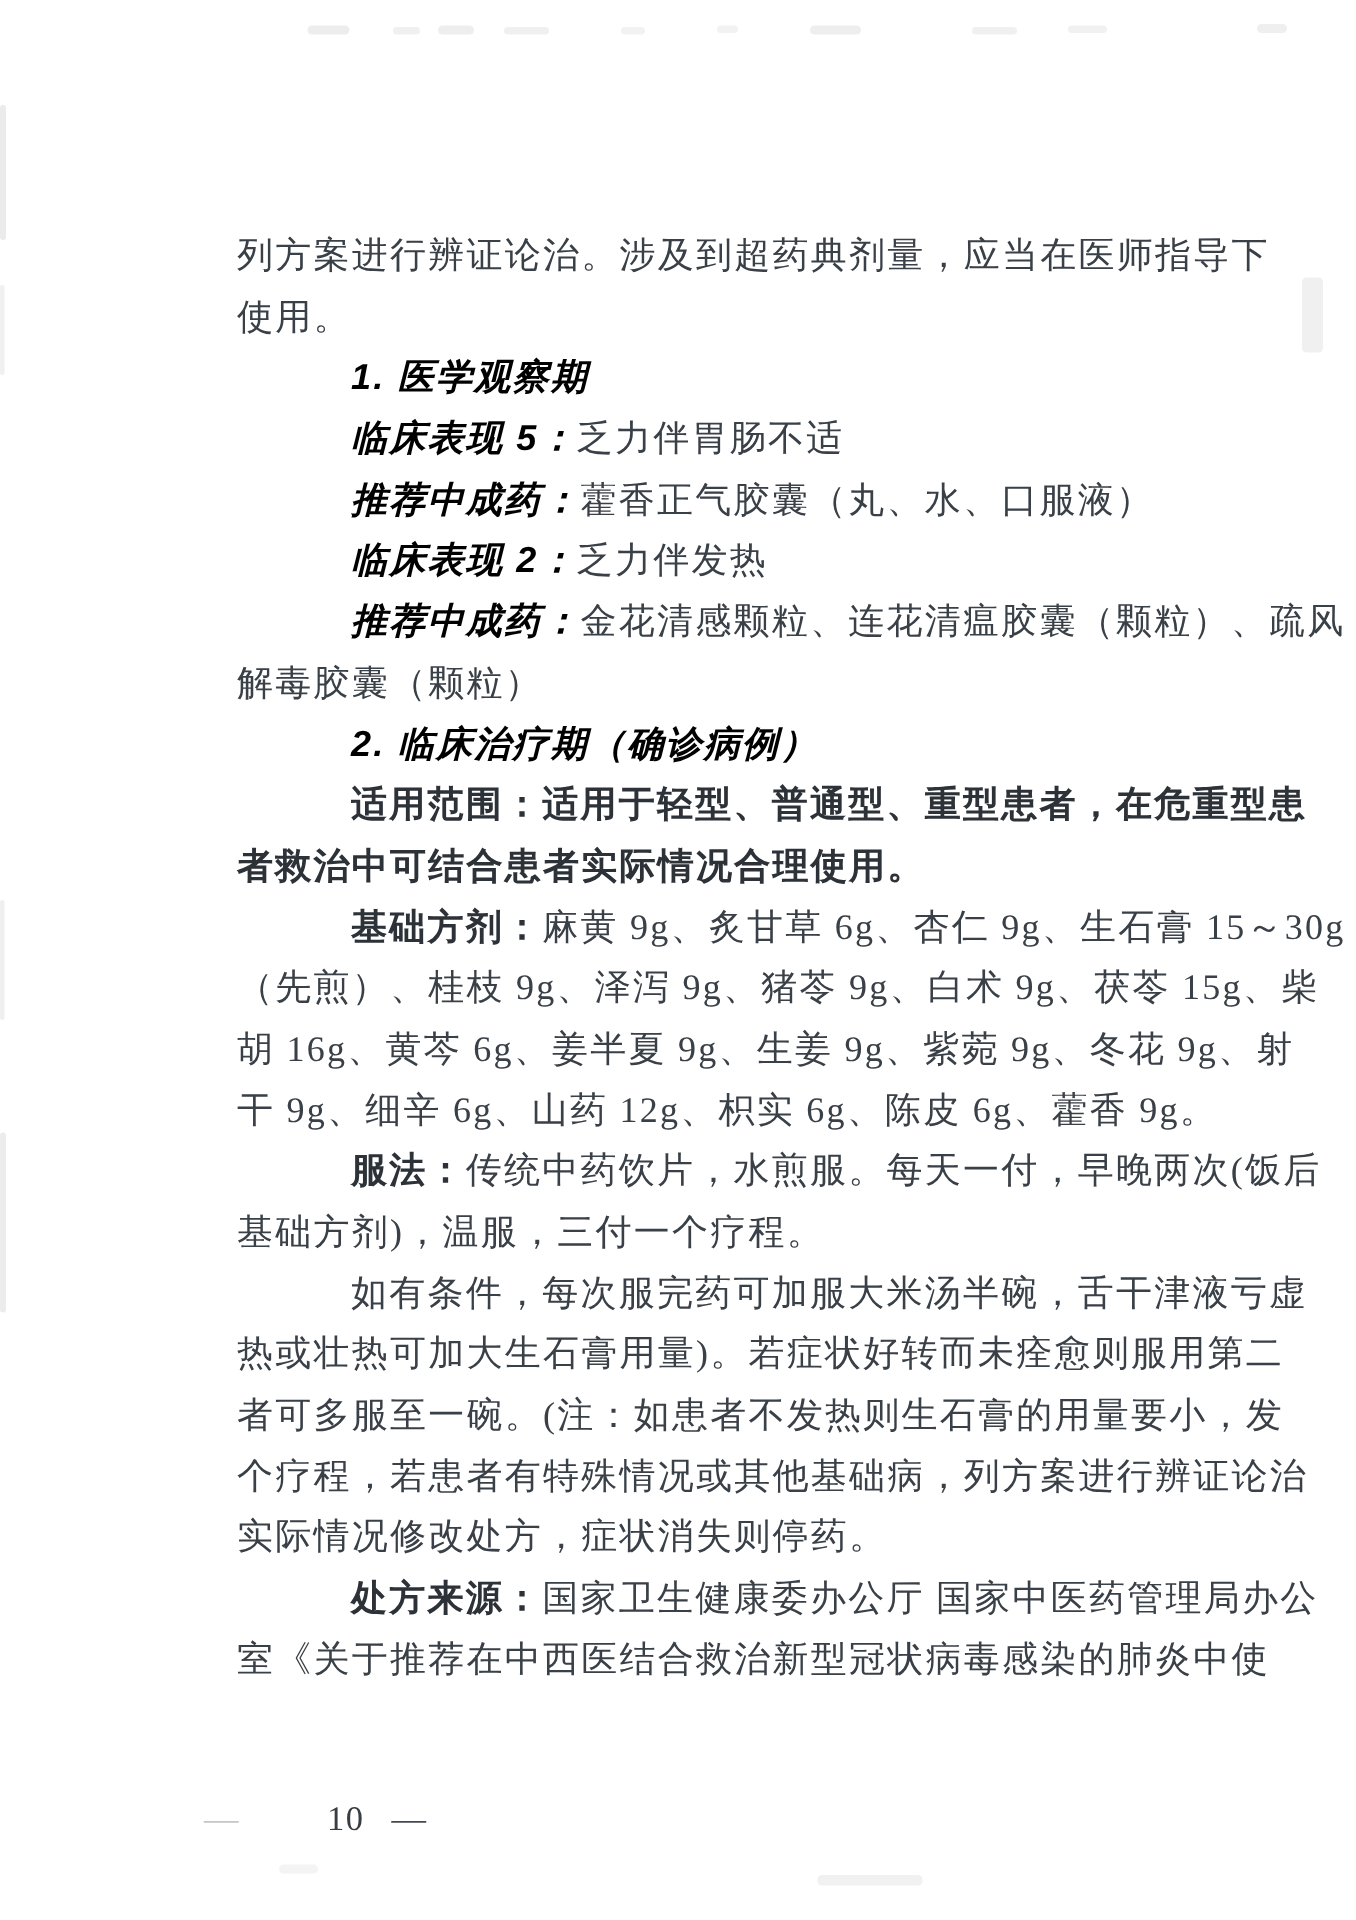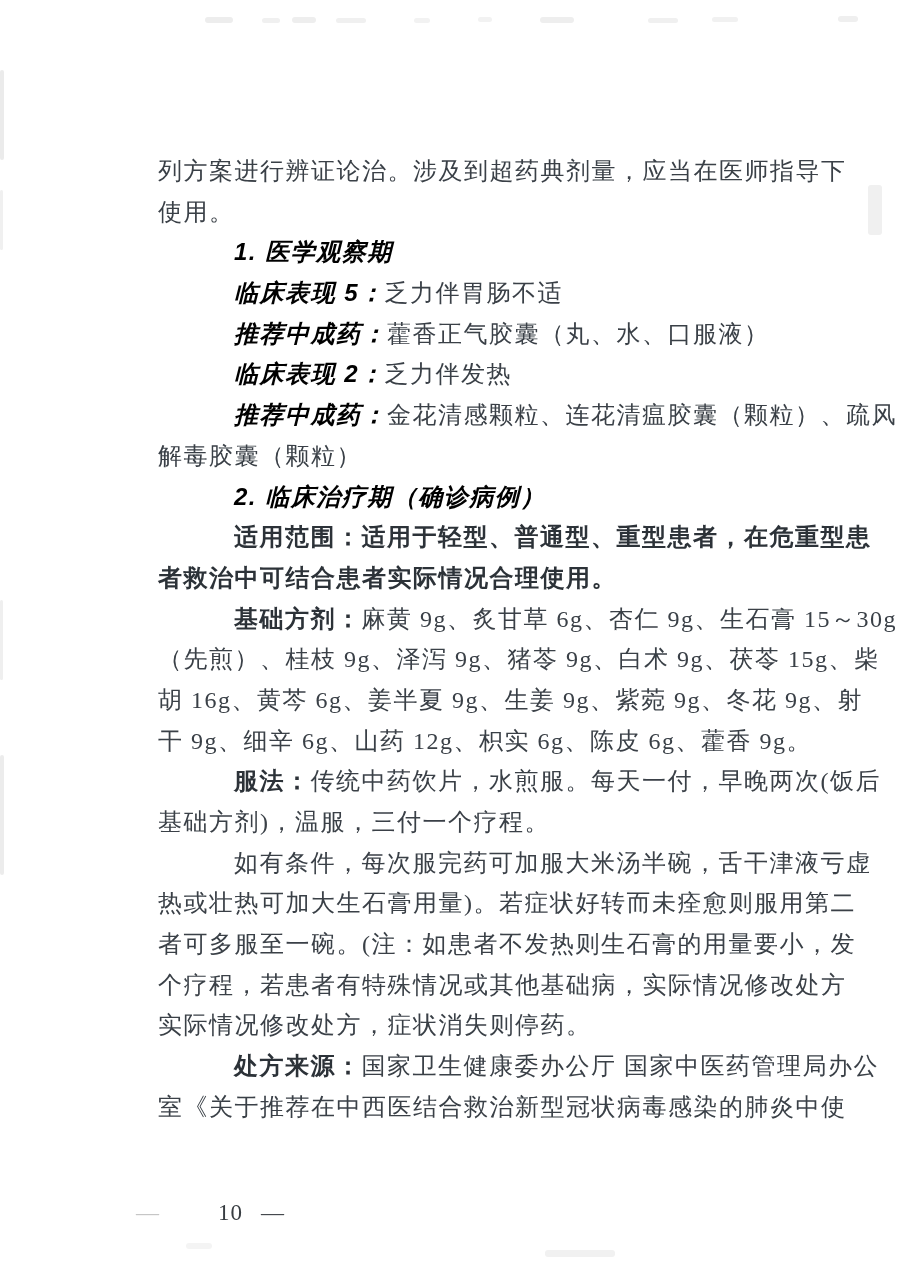--- a/index.html
+++ b/index.html
@@ -110,21 +110,21 @@
       <div class="line"><span class="seg-bold">者救治中可结合患者实际情况合理使用。</span></div>
       <div class="line indent"><span class="seg-bold">基础方剂：</span><span class="seg-normal">麻黄 9g、炙甘草 6g、杏仁 9g、生石膏 15～30g</span></div>
       <div class="line"><span class="seg-normal">（先煎）、桂枝 9g、泽泻 9g、猪苓 9g、白术 9g、茯苓 15g、柴</span></div>
       <div class="line"><span class="seg-normal">胡 16g、黄芩 6g、姜半夏 9g、生姜 9g、紫菀 9g、冬花 9g、射</span></div>
       <div class="line"><span class="seg-normal">干 9g、细辛 6g、山药 12g、枳实 6g、陈皮 6g、藿香 9g。</span></div>
       <div class="line indent"><span class="seg-bold">服法：</span><span class="seg-normal">传统中药饮片，水煎服。每天一付，早晚两次(饭后</span></div>
       <div class="line"><span class="seg-normal">基础方剂)，温服，三付一个疗程。</span></div>
       <div class="line indent"><span class="seg-normal">如有条件，每次服完药可加服大米汤半碗，舌干津液亏虚</span></div>
       <div class="line"><span class="seg-normal">热或壮热可加大生石膏用量)。若症状好转而未痊愈则服用第二</span></div>
       <div class="line"><span class="seg-normal">者可多服至一碗。(注：如患者不发热则生石膏的用量要小，发</span></div>
-      <div class="line"><span class="seg-normal">个疗程，若患者有特殊情况或其他基础病，实际情况修改处方</span></div>
+      <div class="line"><span class="seg-normal">个疗程，若患者有特殊情况或其他基础病，列方案进行辨证论治</span></div>
       <div class="line"><span class="seg-normal">实际情况修改处方，症状消失则停药。</span></div>
       <div class="line indent"><span class="seg-bold">处方来源：</span><span class="seg-normal">国家卫生健康委办公厅  国家中医药管理局办公</span></div>
       <div class="line"><span class="seg-normal">室《关于推荐在中西医结合救治新型冠状病毒感染的肺炎中使</span></div>
     </div>
 
   <div class="footer">
     <span class="dash-left">—</span>
     <span class="page-num">10</span>
     <span class="dash-right">—</span>
   </div>

